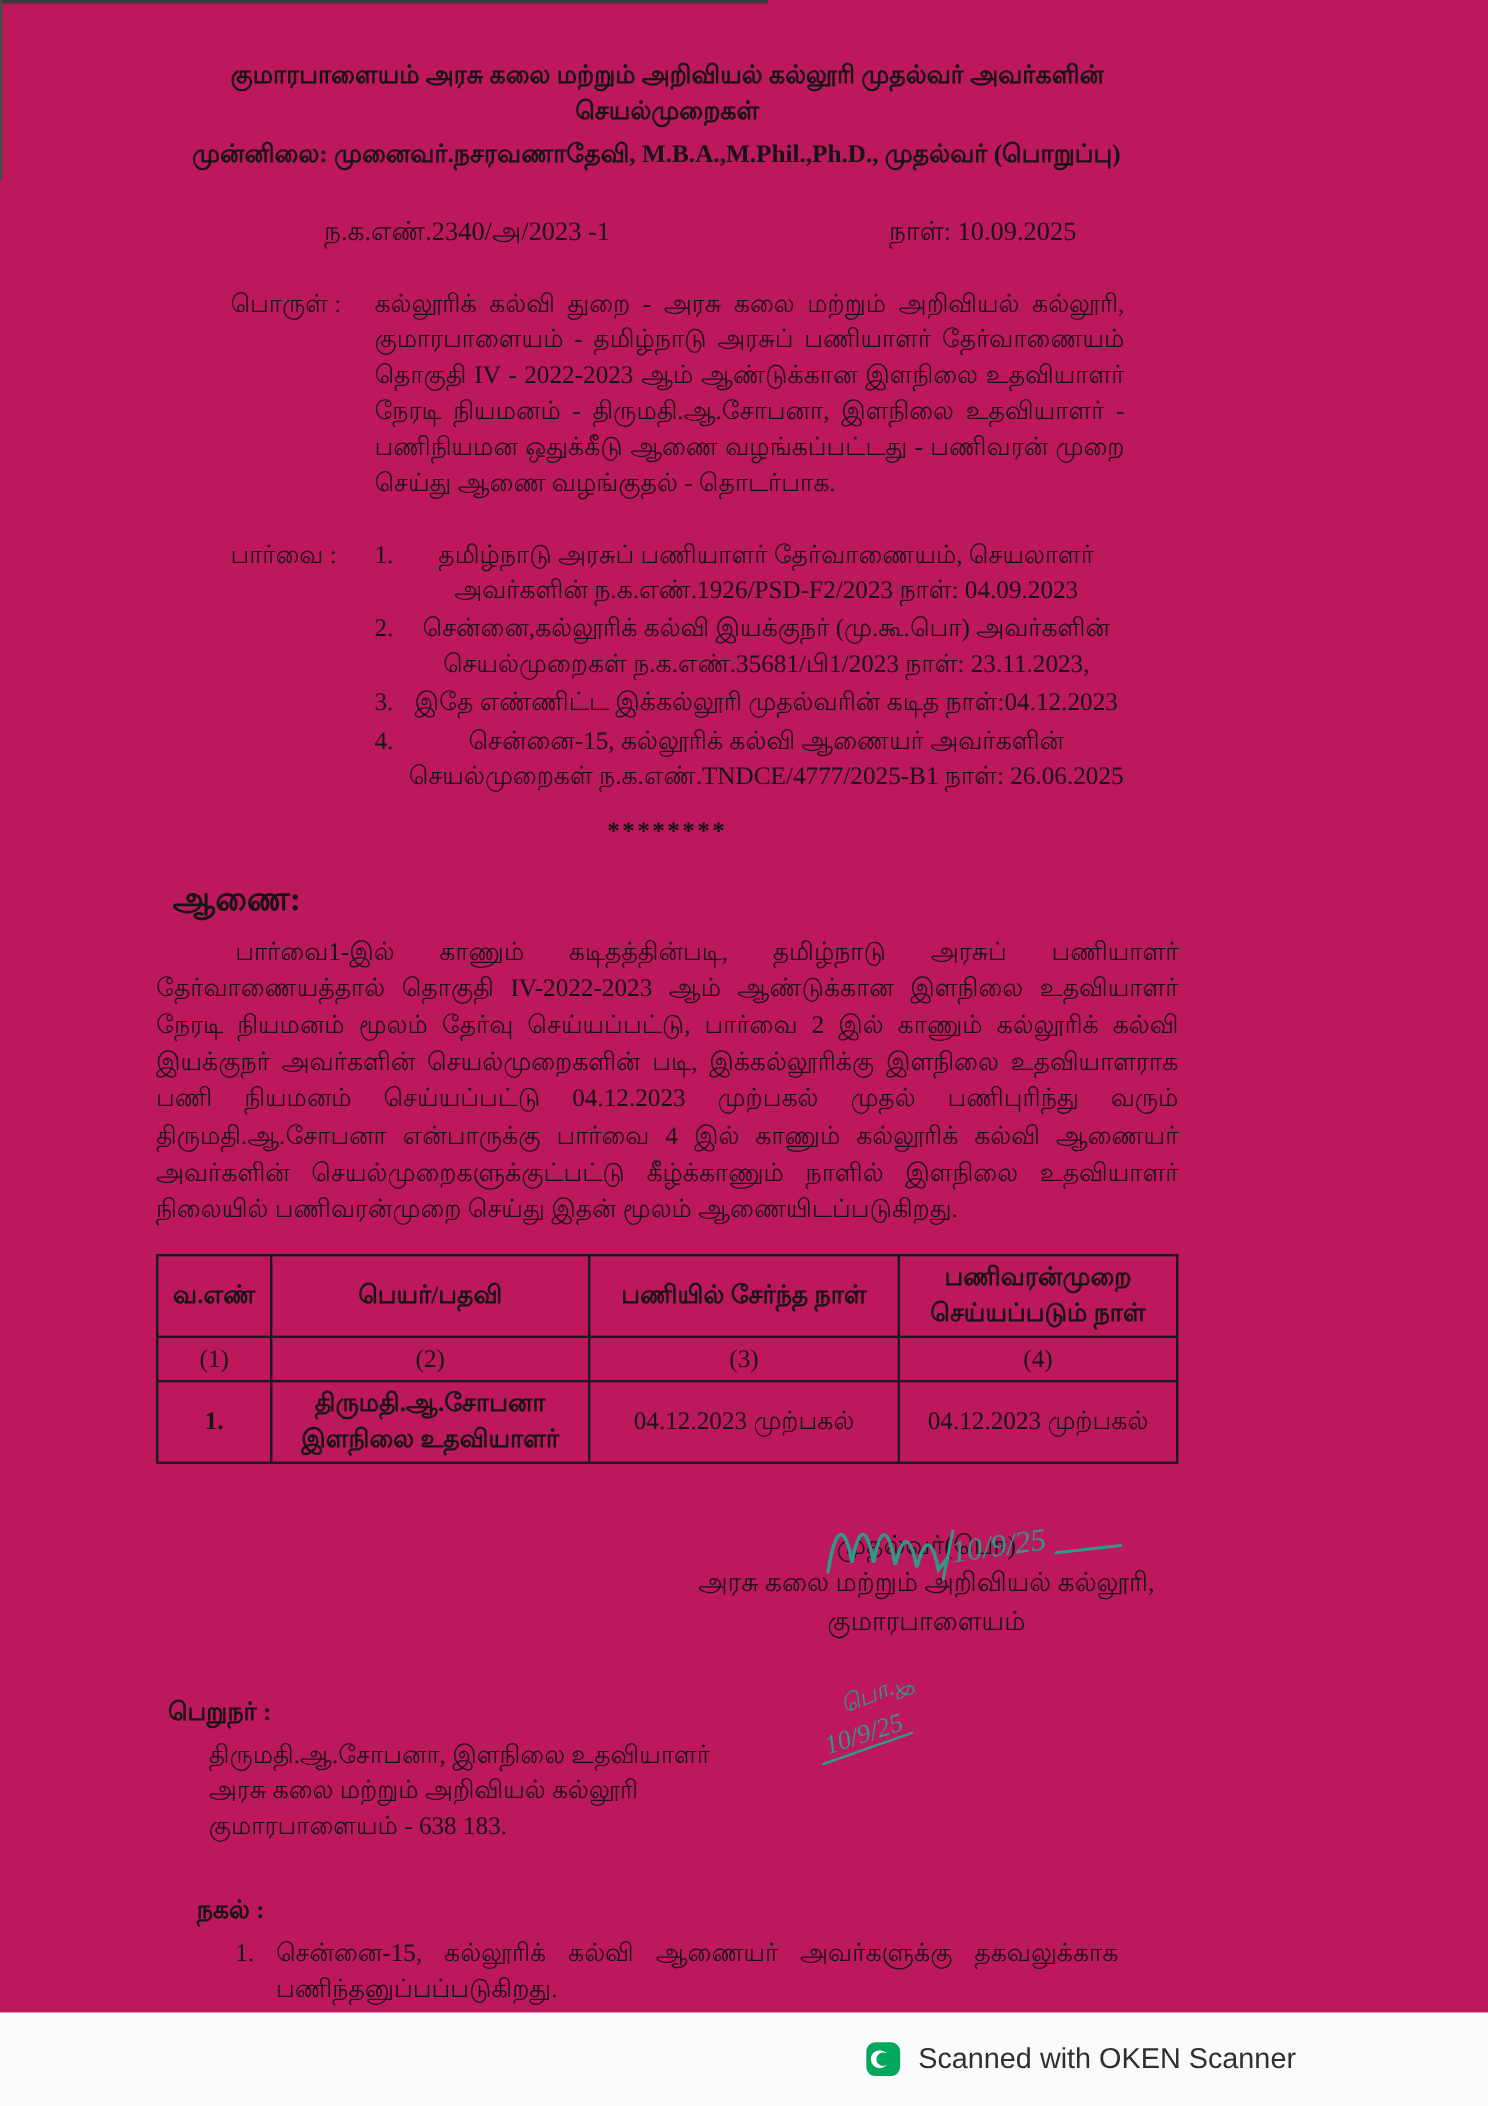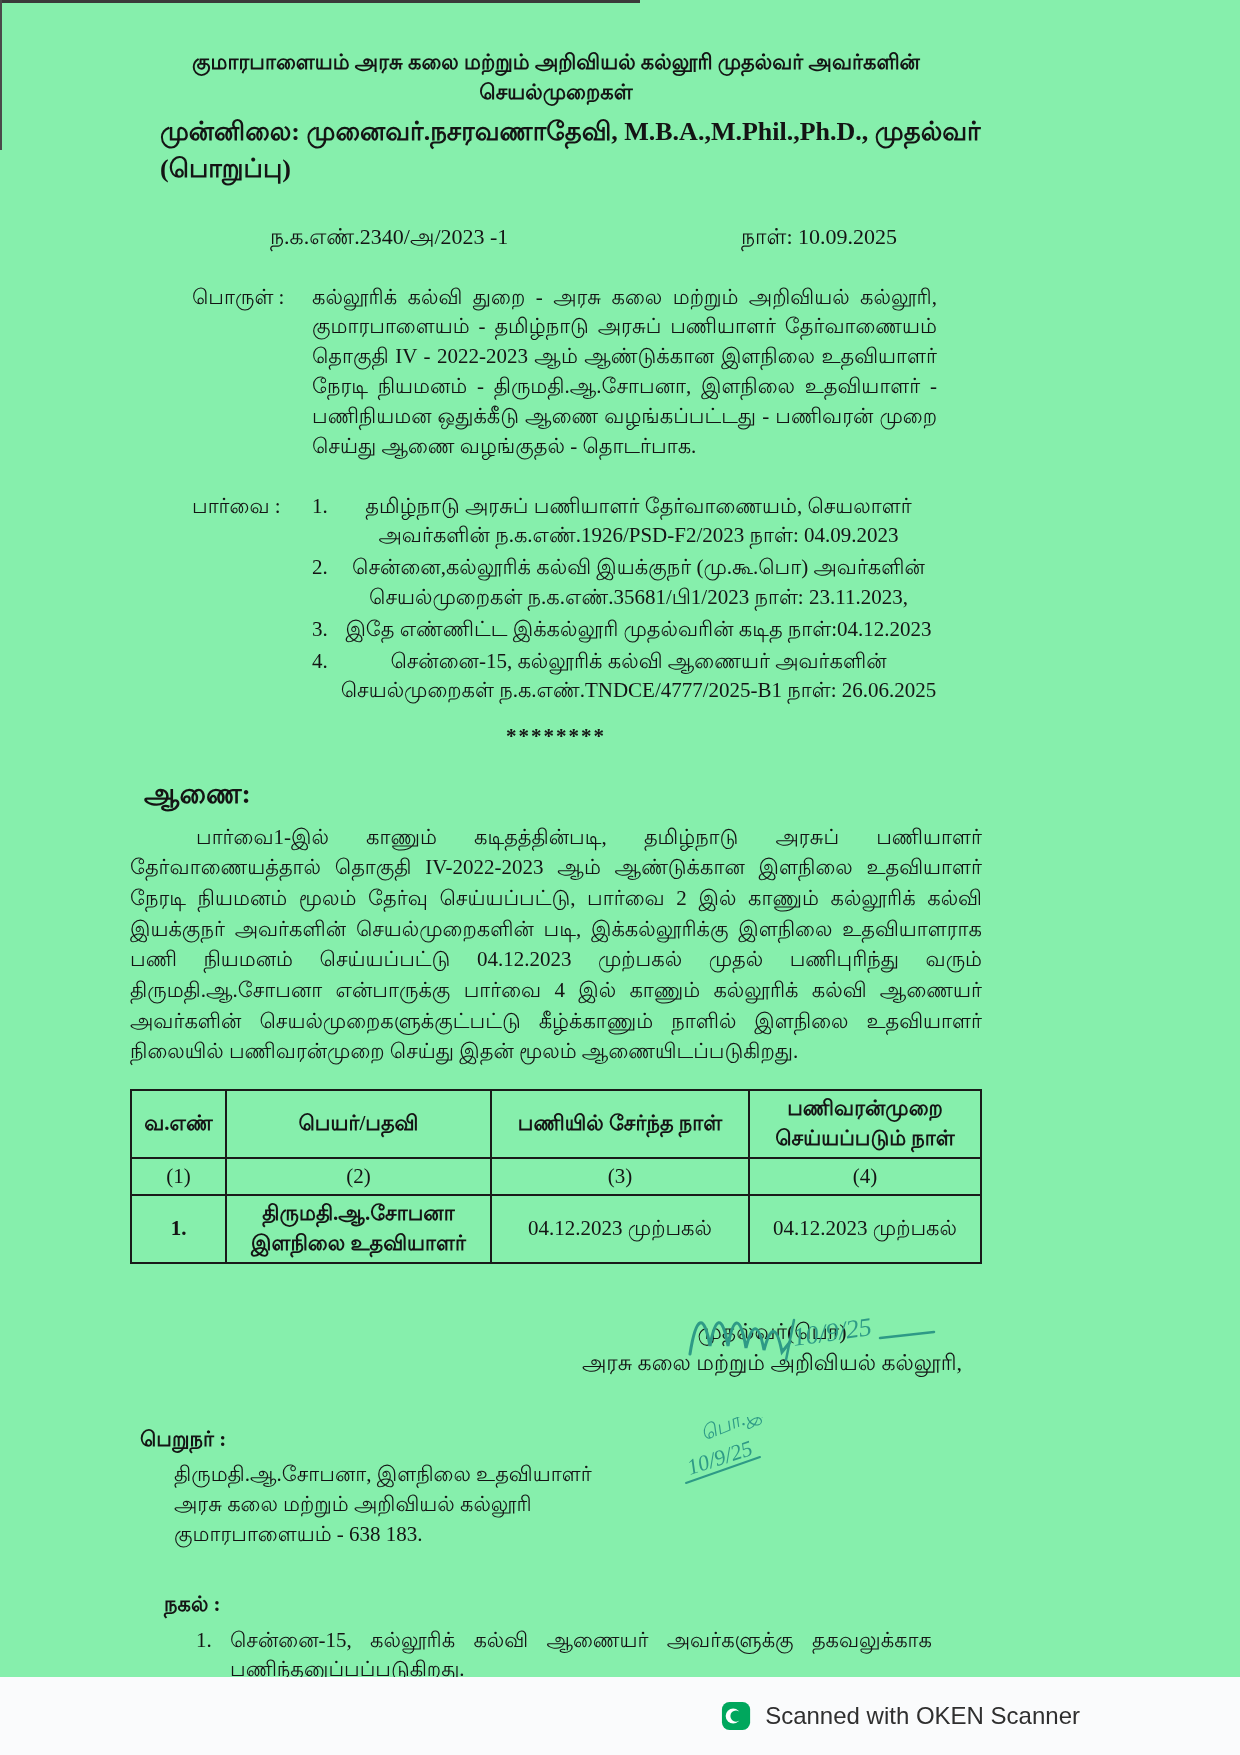--- a/index.html
+++ b/index.html
@@ -1,33 +1,33 @@
 <!DOCTYPE html>
 <html><head>
 <meta charset="utf-8">
 <style>
   html,body{margin:0;padding:0;background:#e9e9e9;}
   .page{
     position:relative;
     width:1240px;height:1755px;
-    background:#86efac;
+    background:#be185d;
     font-family:"Liberation Serif","DejaVu Serif",serif;
     color:#141414;
     overflow:hidden;
     box-sizing:border-box;
   }
   .scan-edge-top{position:absolute;top:0;left:0;width:640px;height:3px;background:#3a3a3a;}
   .scan-edge-left{position:absolute;top:0;left:0;width:2px;height:150px;background:#4a4a4a;}
   .content{
     position:absolute;left:130px;top:48px;width:852px;
     font-size:21px;line-height:1.42;
   }
   .bold{font-weight:bold;}
   .hdr1{font-weight:bold;font-size:21px;text-align:center;}
-  .hdr2{font-weight:bold;font-size:26px;margin-top:6px;margin-left:30px;}
+  .hdr2{font-weight:bold;font-size:21px;margin-top:6px;margin-left:30px;}
   .refrow{display:flex;justify-content:space-between;margin-top:34px;font-weight:normal;font-size:22px;}
   .refrow .refno{margin-left:140px;}
   .refrow .date{margin-right:85px;}
 
   .block{display:flex;margin-top:30px;}
   .block .lbl{width:120px;flex:0 0 120px;margin-left:62px;font-weight:normal;}
   .block .body{flex:1;text-align:justify;margin-right:45px;}
 
   .ref-item{display:flex;margin-bottom:2px;}
   .ref-item .num{flex:0 0 28px;}
@@ -157,20 +157,21 @@
 
     <div class="sig-wrap">
       <svg class="sig-svg" width="260" height="70" viewBox="0 0 260 70">
         <path d="M8 52 C 14 14, 22 10, 28 44 C 33 16, 40 10, 46 44 C 51 16, 58 10, 64 46 C 70 22, 76 18, 82 48 C 88 26, 94 20, 100 50 L 108 40" stroke="#2e9a86" stroke-width="3" fill="none" stroke-linecap="round"></path>
         <path d="M112 18 L 104 58" stroke="#2e9a86" stroke-width="2.5" fill="none" stroke-linecap="round"></path>
         <text x="112" y="44" transform="rotate(-8 112 44)" font-size="26" font-style="italic" fill="#2e9a86" font-family="'Liberation Serif',serif">10/9/25</text>
         <path d="M198 36 L 252 30" stroke="#2e9a86" stroke-width="2.5" fill="none" stroke-linecap="round"></path>
       </svg>
       <div class="sig-title">முதல்வர்(பொ)</div>
       <div class="sig-org">அரசு கலை மற்றும் அறிவியல் கல்லூரி,</div>
+      <div class="sig-org">குமாரபாளையம்</div>
     </div>
 
     <div class="recipient">
       <div class="lbl">பெறுநர் :</div>
       <div class="lines">
         <div>திருமதி.ஆ.சோபனா, இளநிலை உதவியாளர்</div>
         <div>அரசு கலை மற்றும் அறிவியல் கல்லூரி</div>
         <div>குமாரபாளையம் - 638 183.</div>
       </div>
       <div class="hand-note">

